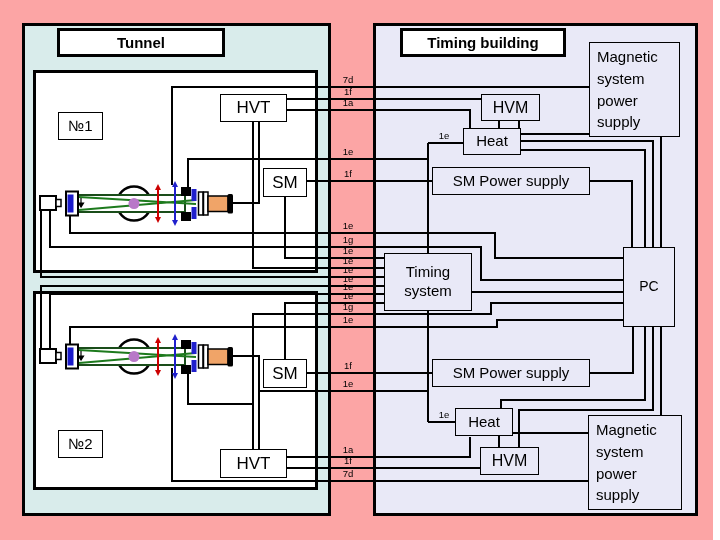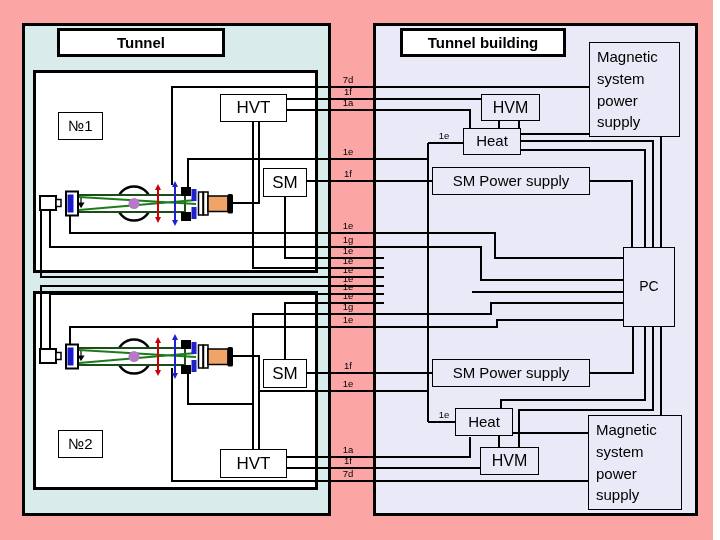--- a/index.html
+++ b/index.html
@@ -102,34 +102,35 @@
       </g>
     </defs>
     <use href="#apparatus"></use>
     <use href="#apparatus" transform="translate(0,153)"></use>
   </svg>
 
   <div class="titlebox" style="left:57px;top:28px;width:168px;height:29px;">
     <span>Tunnel</span>
   </div>
   <div class="titlebox" style="left:400px;top:28px;width:166px;height:29px;">
-    <span>Tunnel building</span>
+    <span>Timing building</span>
   </div>
 
   <div class="box" style="left:58px;top:112px;width:45px;height:28px;">№1</div>
   <div class="box" style="left:220px;top:94px;width:67px;height:28px;font-size:17px;">HVT</div>
   <div class="box" style="left:263px;top:168px;width:44px;height:29px;font-size:17px;">SM</div>
   <div class="box" style="left:263px;top:359px;width:44px;height:29px;font-size:17px;">SM</div>
   <div class="box" style="left:58px;top:430px;width:45px;height:28px;">№2</div>
   <div class="box" style="left:220px;top:449px;width:67px;height:29px;font-size:17px;">HVT</div>
 
   <div class="box sbox" style="left:589px;top:42px;width:91px;height:95px;font-size:15px;text-align:left;padding:2px 0 2px 7px;line-height:1.45;">Magnetic system power supply</div>
   <div class="box sbox" style="left:481px;top:94px;width:59px;height:27px;font-size:16px;">HVM</div>
   <div class="box sbox" style="left:463px;top:128px;width:58px;height:27px;">Heat</div>
   <div class="box sbox" style="left:432px;top:167px;width:158px;height:28px;">SM Power supply</div>
+  <div class="box sbox" style="left:384px;top:253px;width:88px;height:58px;">Timing system</div>
   <div class="box sbox" style="left:623px;top:247px;width:52px;height:80px;font-size:14px;">PC</div>
   <div class="box sbox" style="left:432px;top:359px;width:158px;height:28px;">SM Power supply</div>
   <div class="box sbox" style="left:455px;top:408px;width:58px;height:28px;">Heat</div>
   <div class="box sbox" style="left:480px;top:447px;width:59px;height:28px;font-size:16px;">HVM</div>
   <div class="box sbox" style="left:588px;top:415px;width:94px;height:95px;font-size:15px;text-align:left;padding:2px 0 2px 7px;line-height:1.45;">Magnetic system power supply</div>
 
   <span class="wl" style="left:334px;top:75px;">7d</span>
   <span class="wl" style="left:334px;top:87px;">1f</span>
   <span class="wl" style="left:334px;top:98px;">1a</span>
   <span class="wl" style="left:334px;top:147px;">1e</span>

